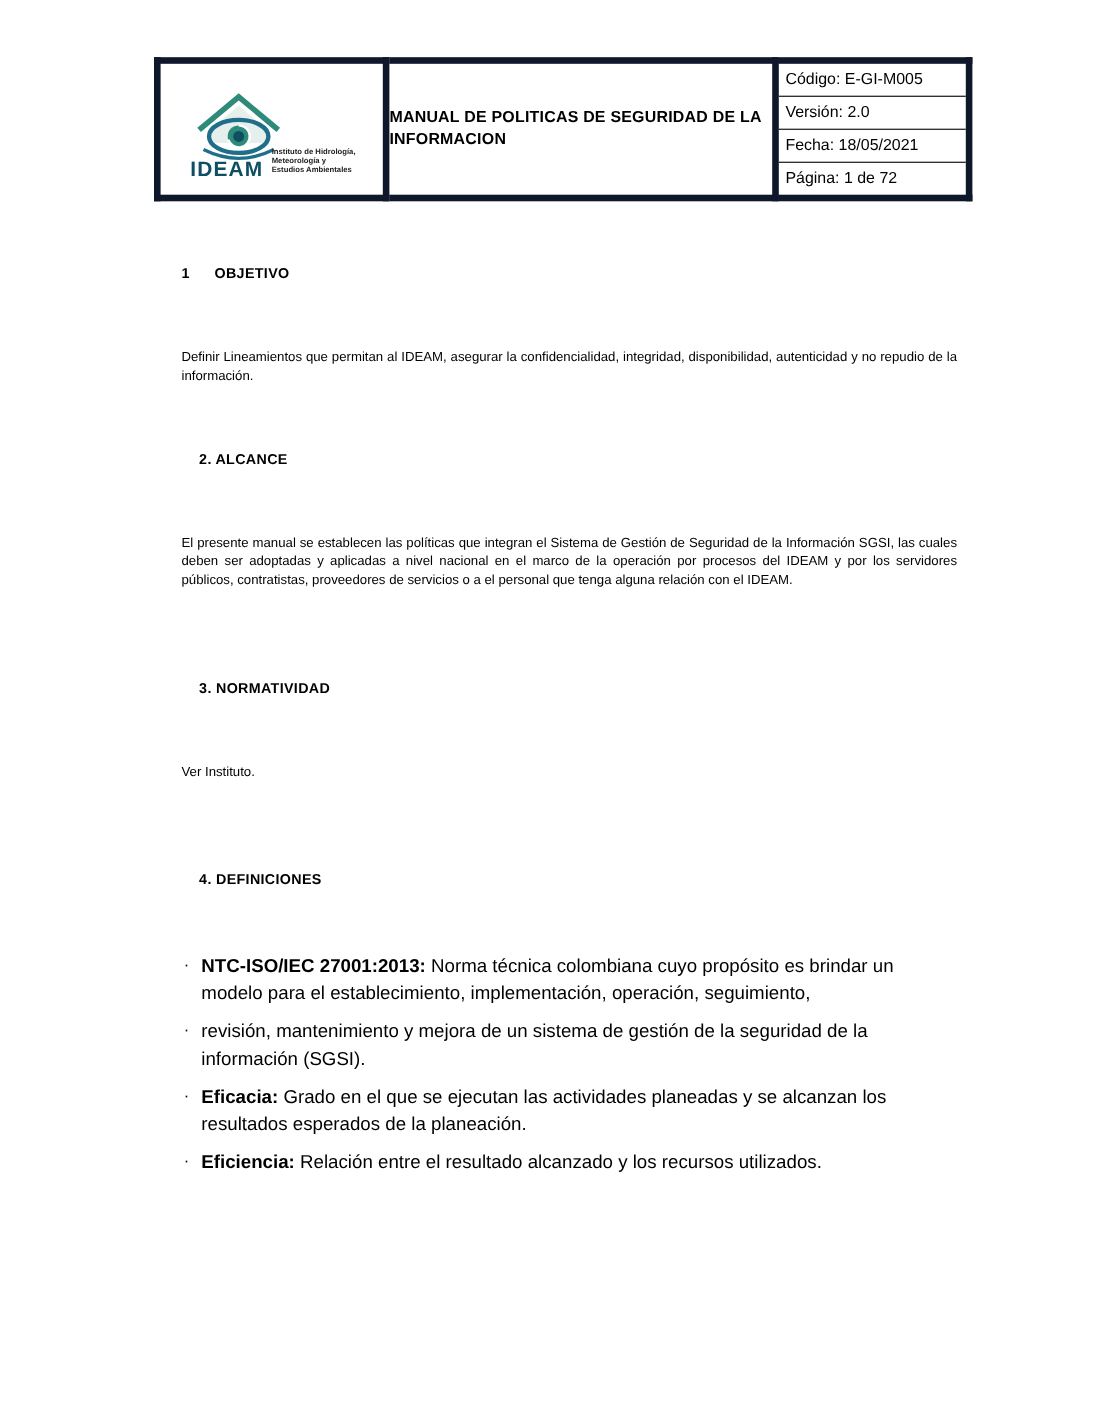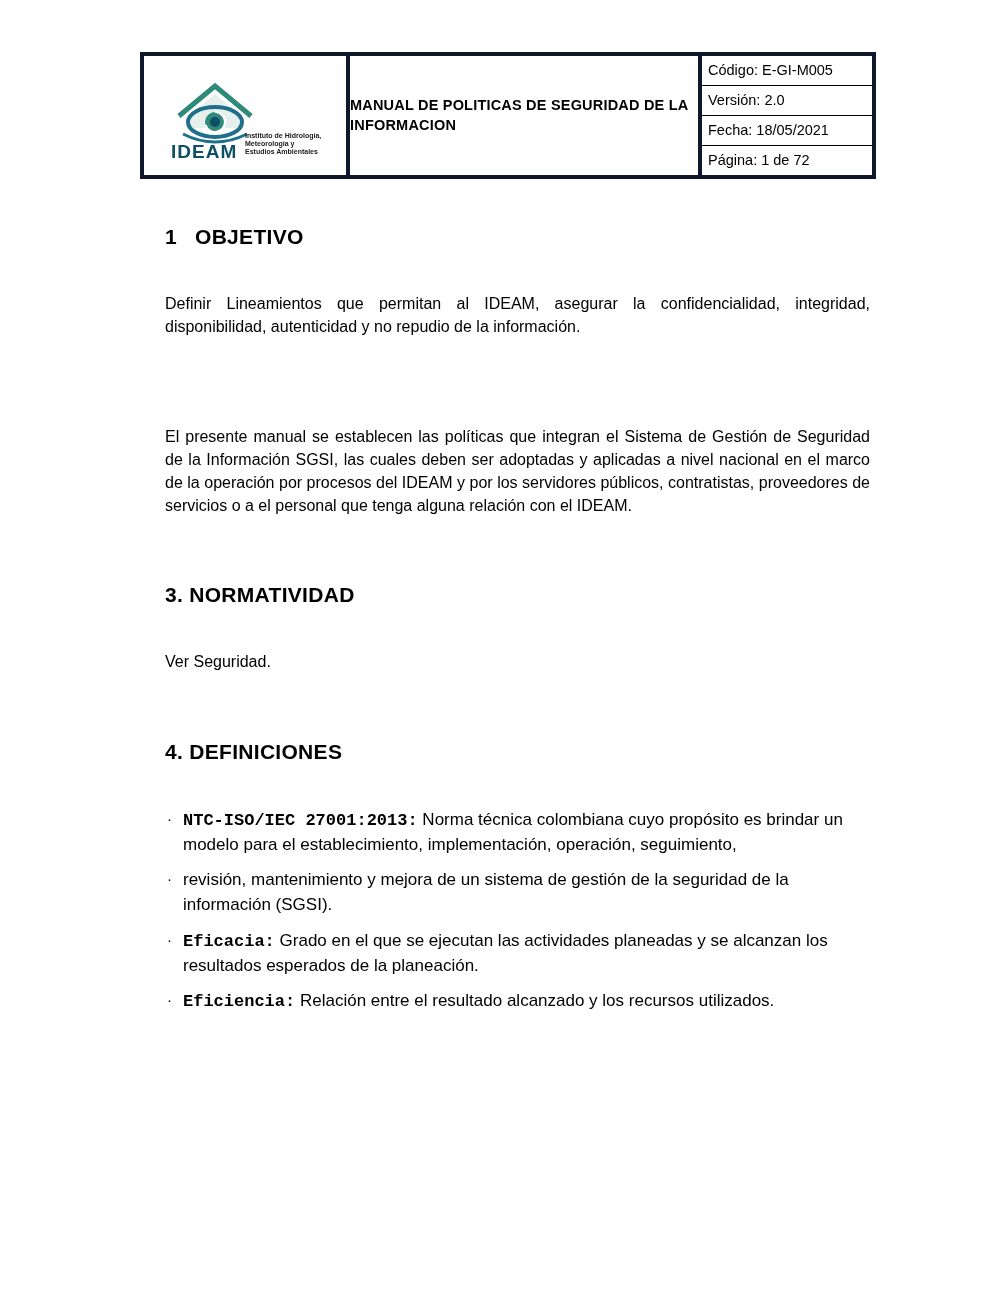--- a/index.html
+++ b/index.html
@@ -27,21 +27,21 @@
   
   .header-table {
     position: absolute;
     left: 140px;
     top: 52px;
     width: 722px;
     border-collapse: collapse;
     table-layout: fixed;
   }
   .header-table td {
-    border: 4px solid #0f172a;
+    border: 6px solid #0f172a;
     padding: 0;
     vertical-align: middle;
   }
   .cell-logo {
     width: 202px;
     height: 104px;
     text-align: left;
     vertical-align: middle;
   }
   .cell-title {
@@ -87,29 +87,29 @@
 
   
   .content {
     position: absolute;
     left: 165px;
     top: 225px;
     width: 705px;
   }
   .h-num {
     font-weight: bold;
-    font-size: 21px;
+    font-size: 13px;
     letter-spacing: 0.3px;
-    margin: 0;
+    margin: 16px;
   }
   .sec-objetivo { margin-left: 0px; }
   .sec-objetivo .num { display: inline-block; width: 30px; }
 
   .para {
-    font-size: 16px;
+    font-size: 12px;
     line-height: 1.42;
     text-align: justify;
     margin: 0;
   }
   .para.j { text-align: justify; text-align-last: left; }
 
   .spacer-lg { height: 44px; }
   .spacer-sm { height: 22px; }
 
   .bullets {
@@ -125,21 +125,21 @@
     margin-bottom: 11px;
     text-align: left;
   }
   .bullets li .dot {
     position: absolute;
     left: 2px;
     top: 0px;
     font-size: 15px;
     line-height: 1.42;
   }
-  .bullets li b { font-weight: bold; font-family: Liberation Mono, monospace; }
+  .bullets li b { font-weight: bold; }
 </style>
 </head>
 <body>
 
 <div class="page">
 
   <table class="header-table">
     <tbody>
         <tr>
       <td class="cell-logo">
@@ -193,33 +193,34 @@
     <p class="h-num sec-objetivo">
       <span class="num">1</span><span>OBJETIVO</span>
     </p>
 
     <div class="spacer-lg"></div>
 
     <p class="para j">Definir Lineamientos que permitan al IDEAM, asegurar la confidencialidad, integridad, disponibilidad, autenticidad y no repudio de la información.</p>
 
     <div class="spacer-lg"></div>
 
+    <p class="h-num">2.  ALCANCE</p>
 
     <div class="spacer-lg"></div>
 
     <p class="para j">El presente manual se establecen las políticas que integran el Sistema de Gestión de Seguridad de la Información SGSI, las cuales deben ser adoptadas y aplicadas a nivel nacional en el marco de la operación por procesos del IDEAM y por los servidores públicos, contratistas, proveedores de servicios o a el personal que tenga alguna relación con el IDEAM.</p>
 
     <div class="spacer-lg"></div>
     <div class="spacer-sm"></div>
 
     <p class="h-num">3.  NORMATIVIDAD</p>
 
     <div class="spacer-lg"></div>
 
-    <p class="para">Ver Seguridad.</p>
+    <p class="para">Ver Instituto.</p>
 
     <div class="spacer-lg"></div>
     <div class="spacer-sm"></div>
 
     <p class="h-num">4.  DEFINICIONES</p>
 
     <div class="spacer-lg"></div>
 
     <ul class="bullets">
       <li>

